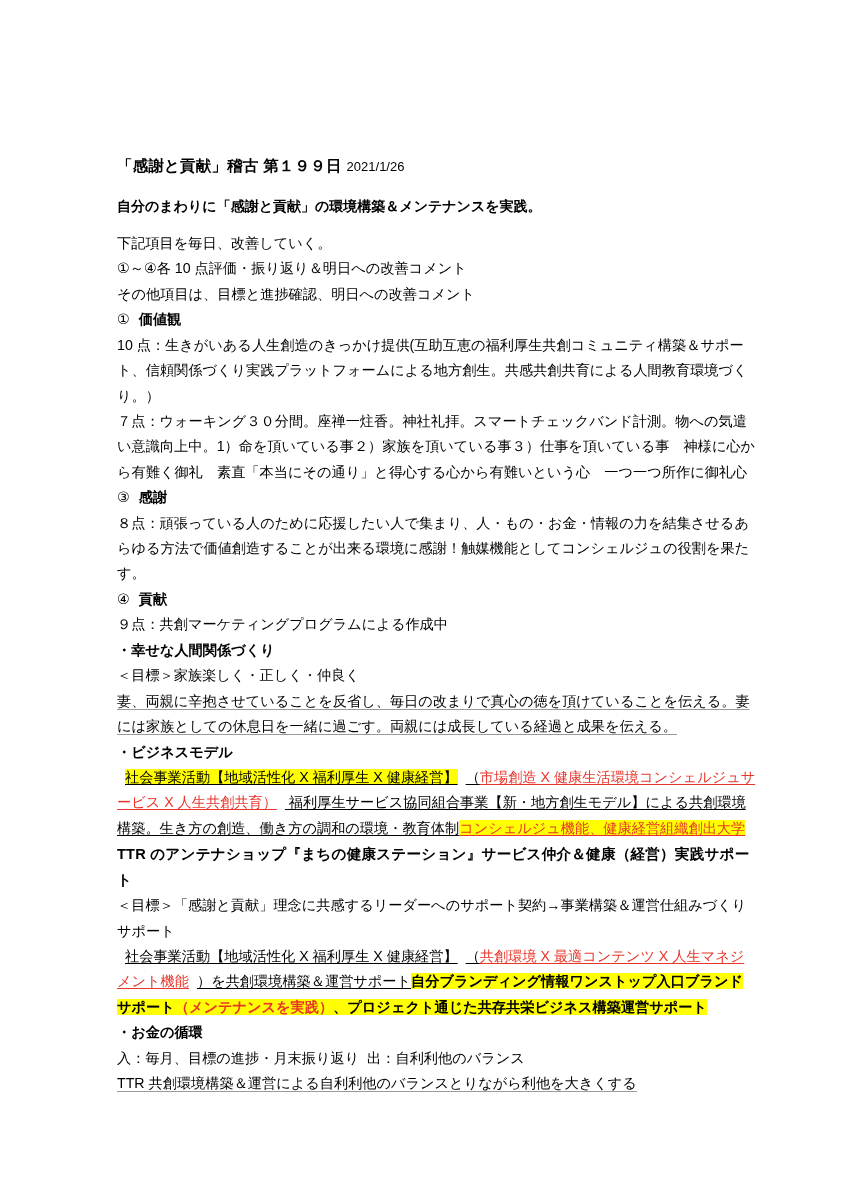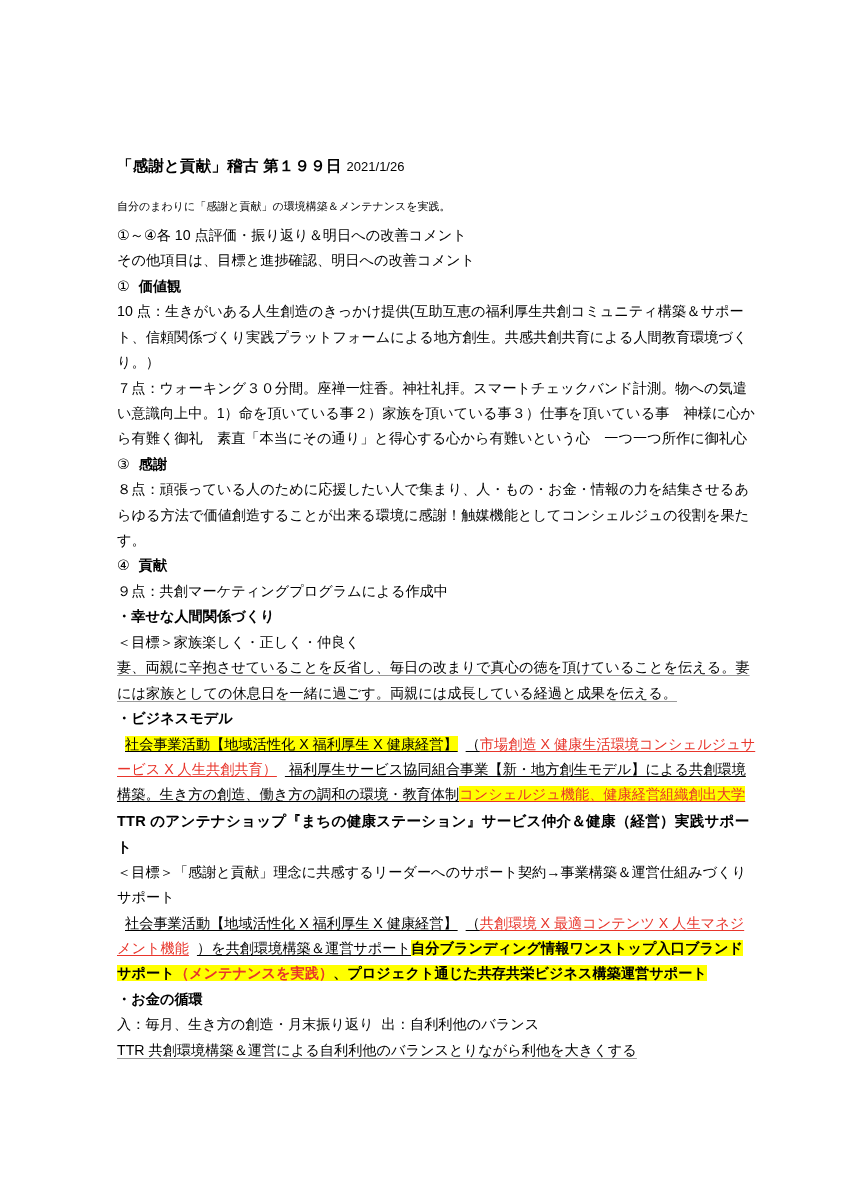--- a/index.html
+++ b/index.html
@@ -42,24 +42,24 @@
     letter-spacing: 0.3px;
   }
   .title-date {
     font-size: 13px;
     font-weight: normal;
     letter-spacing: 0;
     margin-left: 5px;
   }
 
   .lead {
-    font-size: 11px;
-    font-weight: normal;
+    font-size: 14px;
+    font-weight: bold;
     line-height: 26px;
-    margin-bottom: 4px;
+    margin-bottom: 12px;
   }
 
   .num-head {
     font-size: 14.2px;
     line-height: 25.5px;
   }
   .num-head .mark { font-weight: normal; }
   .num-head .ttl { font-weight: bold; margin-left: 9px; margin-top: 16px; }
 
   .sec-head {
@@ -100,20 +100,21 @@
 
 <div id="page">
   <div id="doc-body">
 
     <div class="title-row">
       <span class="title-main">「感謝と貢献」稽古  第１９９日</span><span class="title-date">2021/1/26</span>
     </div>
 
     <div class="lead">自分のまわりに「感謝と貢献」の環境構築＆メンテナンスを実践。</div>
 
+    <div class="para">下記項目を毎日、改善していく。</div>
     <div class="para">①～④各 10 点評価・振り返り＆明日への改善コメント</div>
     <div class="para">その他項目は、目標と進捗確認、明日への改善コメント</div>
 
     <div class="num-head">
       <span class="mark">①</span><span class="ttl">価値観</span>
     </div>
     <div class="para">10 点：生きがいある人生創造のきっかけ提供(互助互恵の福利厚生共創コミュニティ構築＆サポート、信頼関係づくり実践プラットフォームによる地方創生。共感共創共育による人間教育環境づくり。）</div>
 
     <div class="para">７点：ウォーキング３０分間。座禅一炷香。神社礼拝。スマートチェックバンド計測。物への気遣い意識向上中。1）命を頂いている事２）家族を頂いている事３）仕事を頂いている事　神様に心から有難く御礼　素直「本当にその通り」と得心する心から有難いという心　一つ一つ所作に御礼心</div>
 
@@ -132,17 +133,17 @@
     <div class="para block-underline">妻、両親に辛抱させていることを反省し、毎日の改まりで真心の徳を頂けていることを伝える。妻には家族としての休息日を一緒に過ごす。両親には成長している経過と成果を伝える。</div>
 
     <div class="sec-head">・ビジネスモデル</div>
     <div class="para"><span class="hl ul">社会事業活動【地域活性化 X 福利厚生 X 健康経営】</span><span class="ul">（</span><span class="red ul-red">市場創造 X 健康生活環境コンシェルジュサービス X 人生共創共育）</span><span class="ul"> 福利厚生サービス協同組合事業【新・地方創生モデル】による共創環境構築。生き方の創造、働き方の調和の環境・教育体制</span><span class="hl red ul-red">コンシェルジュ機能、健康経営組織創出大学</span></div>
     <div class="ttr-line">TTR のアンテナショップ『まちの健康ステーション』サービス仲介＆健康（経営）実践サポート</div>
 
     <div class="para">＜目標＞「感謝と貢献」理念に共感するリーダーへのサポート契約→事業構築＆運営仕組みづくりサポート</div>
     <div class="para"><span class="ul">社会事業活動【地域活性化 X 福利厚生 X 健康経営】</span><span class="ul">（</span><span class="red ul-red">共創環境 X 最適コンテンツ X 人生マネジメント機能</span><span class="ul">）を共創環境構築＆運営サポート</span><span class="hl bold">自分ブランディング情報ワンストップ入口ブランドサポート</span><span class="hl red bold">（メンテナンスを実践）</span><span class="hl bold">、プロジェクト通じた共存共栄ビジネス構築運営サポート</span></div>
 
     <div class="sec-head">・お金の循環</div>
-    <div class="para">入：毎月、生き方の創造・月末振り返り  出：自利利他のバランス</div>
+    <div class="para">入：毎月、目標の進捗・月末振り返り  出：自利利他のバランス</div>
     <div class="para block-underline">TTR 共創環境構築＆運営による自利利他のバランスとりながら利他を大きくする</div>
 
   </div>
 </div>
 
 </body></html>

